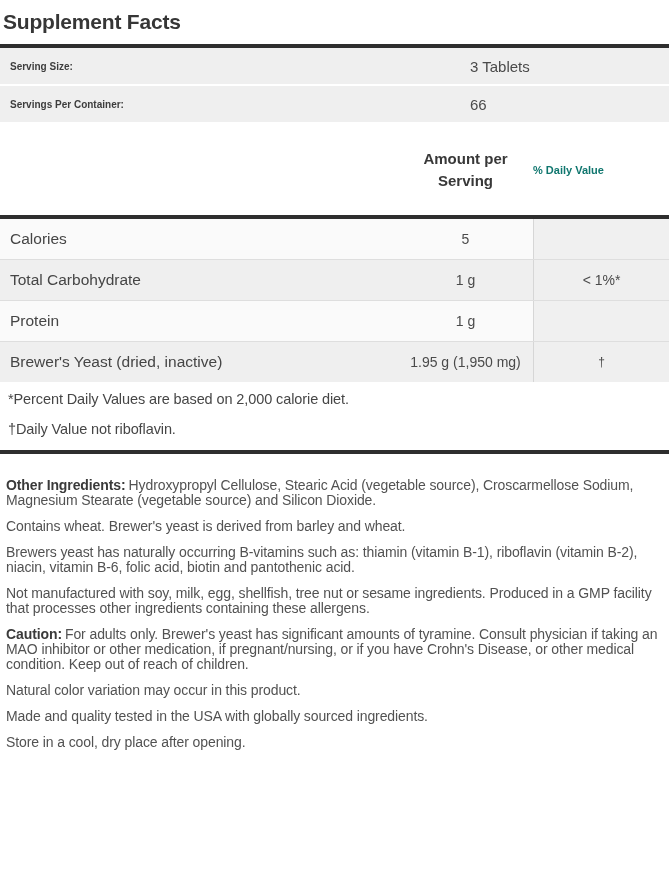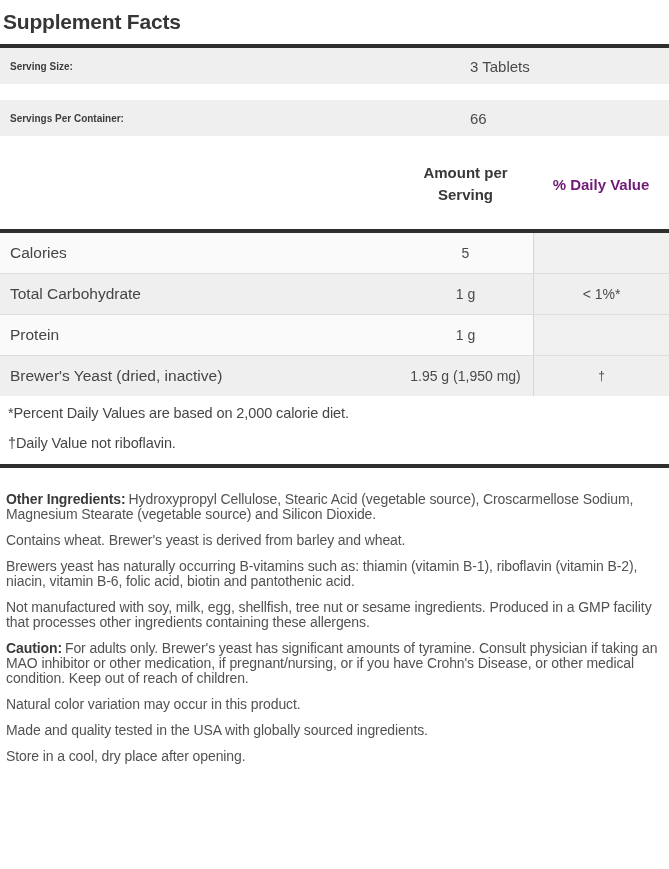--- a/index.html
+++ b/index.html
@@ -19,37 +19,37 @@
     margin:10px 0 10px 3px;
   }
 
   .bar{height:4px;background:#2e2e2e;}
 
   
   .srow{
     display:flex;align-items:center;
     height:36px;background:#efefef;
   }
-  .srow.gap{margin-top:16px;}
+  .srow.gap{margin-top:2px;}
   .srow .lbl{
     flex:1;padding-left:10px;
     font-size:10px;font-weight:700;color:#3d3d3d;
   }
   .srow .val{width:199px;font-size:15px;color:#4a4a4a;}
 
   
   .thead{display:flex;align-items:center;padding:26px 0 23px;}
   .thead .spacer{flex:1;}
   .thead .h-amount{
     width:135px;text-align:center;
     font-size:15px;font-weight:700;color:#383838;line-height:22px;
   }
   .thead .h-dv{
-    width:136px;text-align:center;
-    font-size:15px;font-weight:700;color:#701a75;
+    width:136px;
+    font-size:11px;font-weight:700;color:#0f766e;
   }
 
   
   .nrow{display:flex;align-items:stretch;min-height:40px;}
   .nbody .nrow:nth-child(odd){background:#fafafa;}
   .nbody .nrow:nth-child(even){background:#efefef;}
   .nbody .nrow + .nrow{border-top:1px solid #dedede;}
   .cell-name{
     flex:1;display:flex;align-items:center;
     padding-left:10px;font-size:15.5px;color:#454545;

